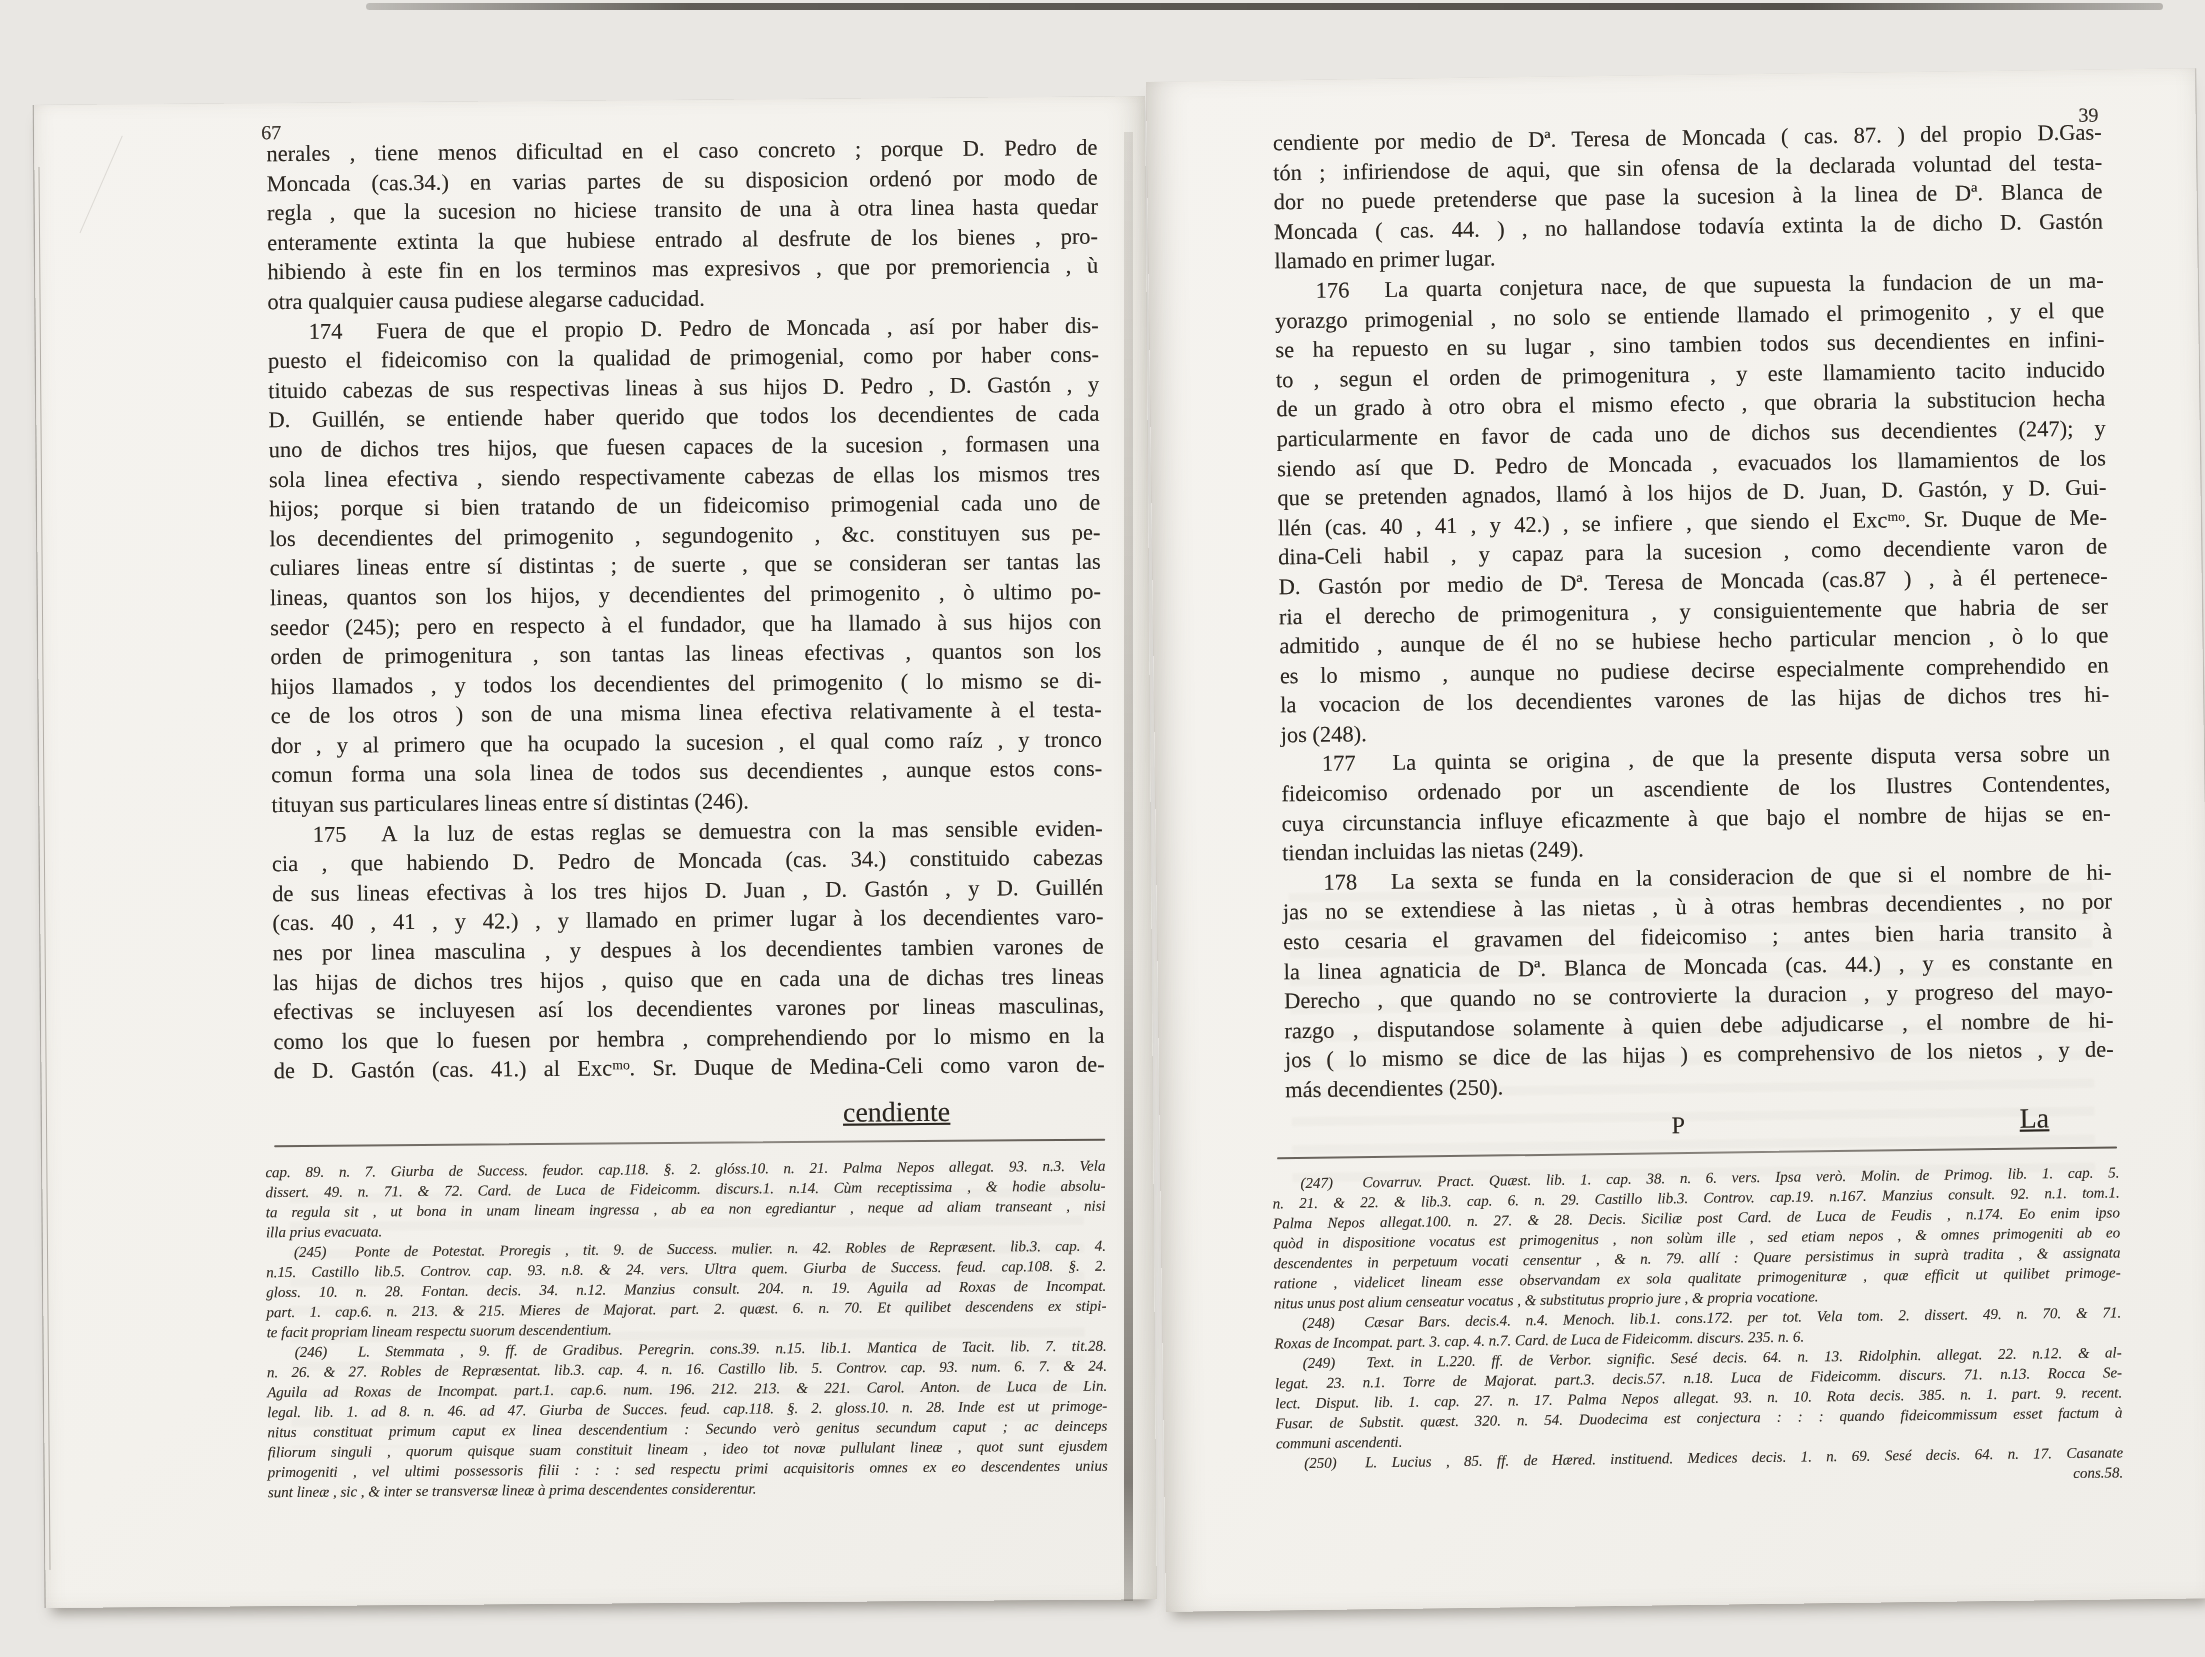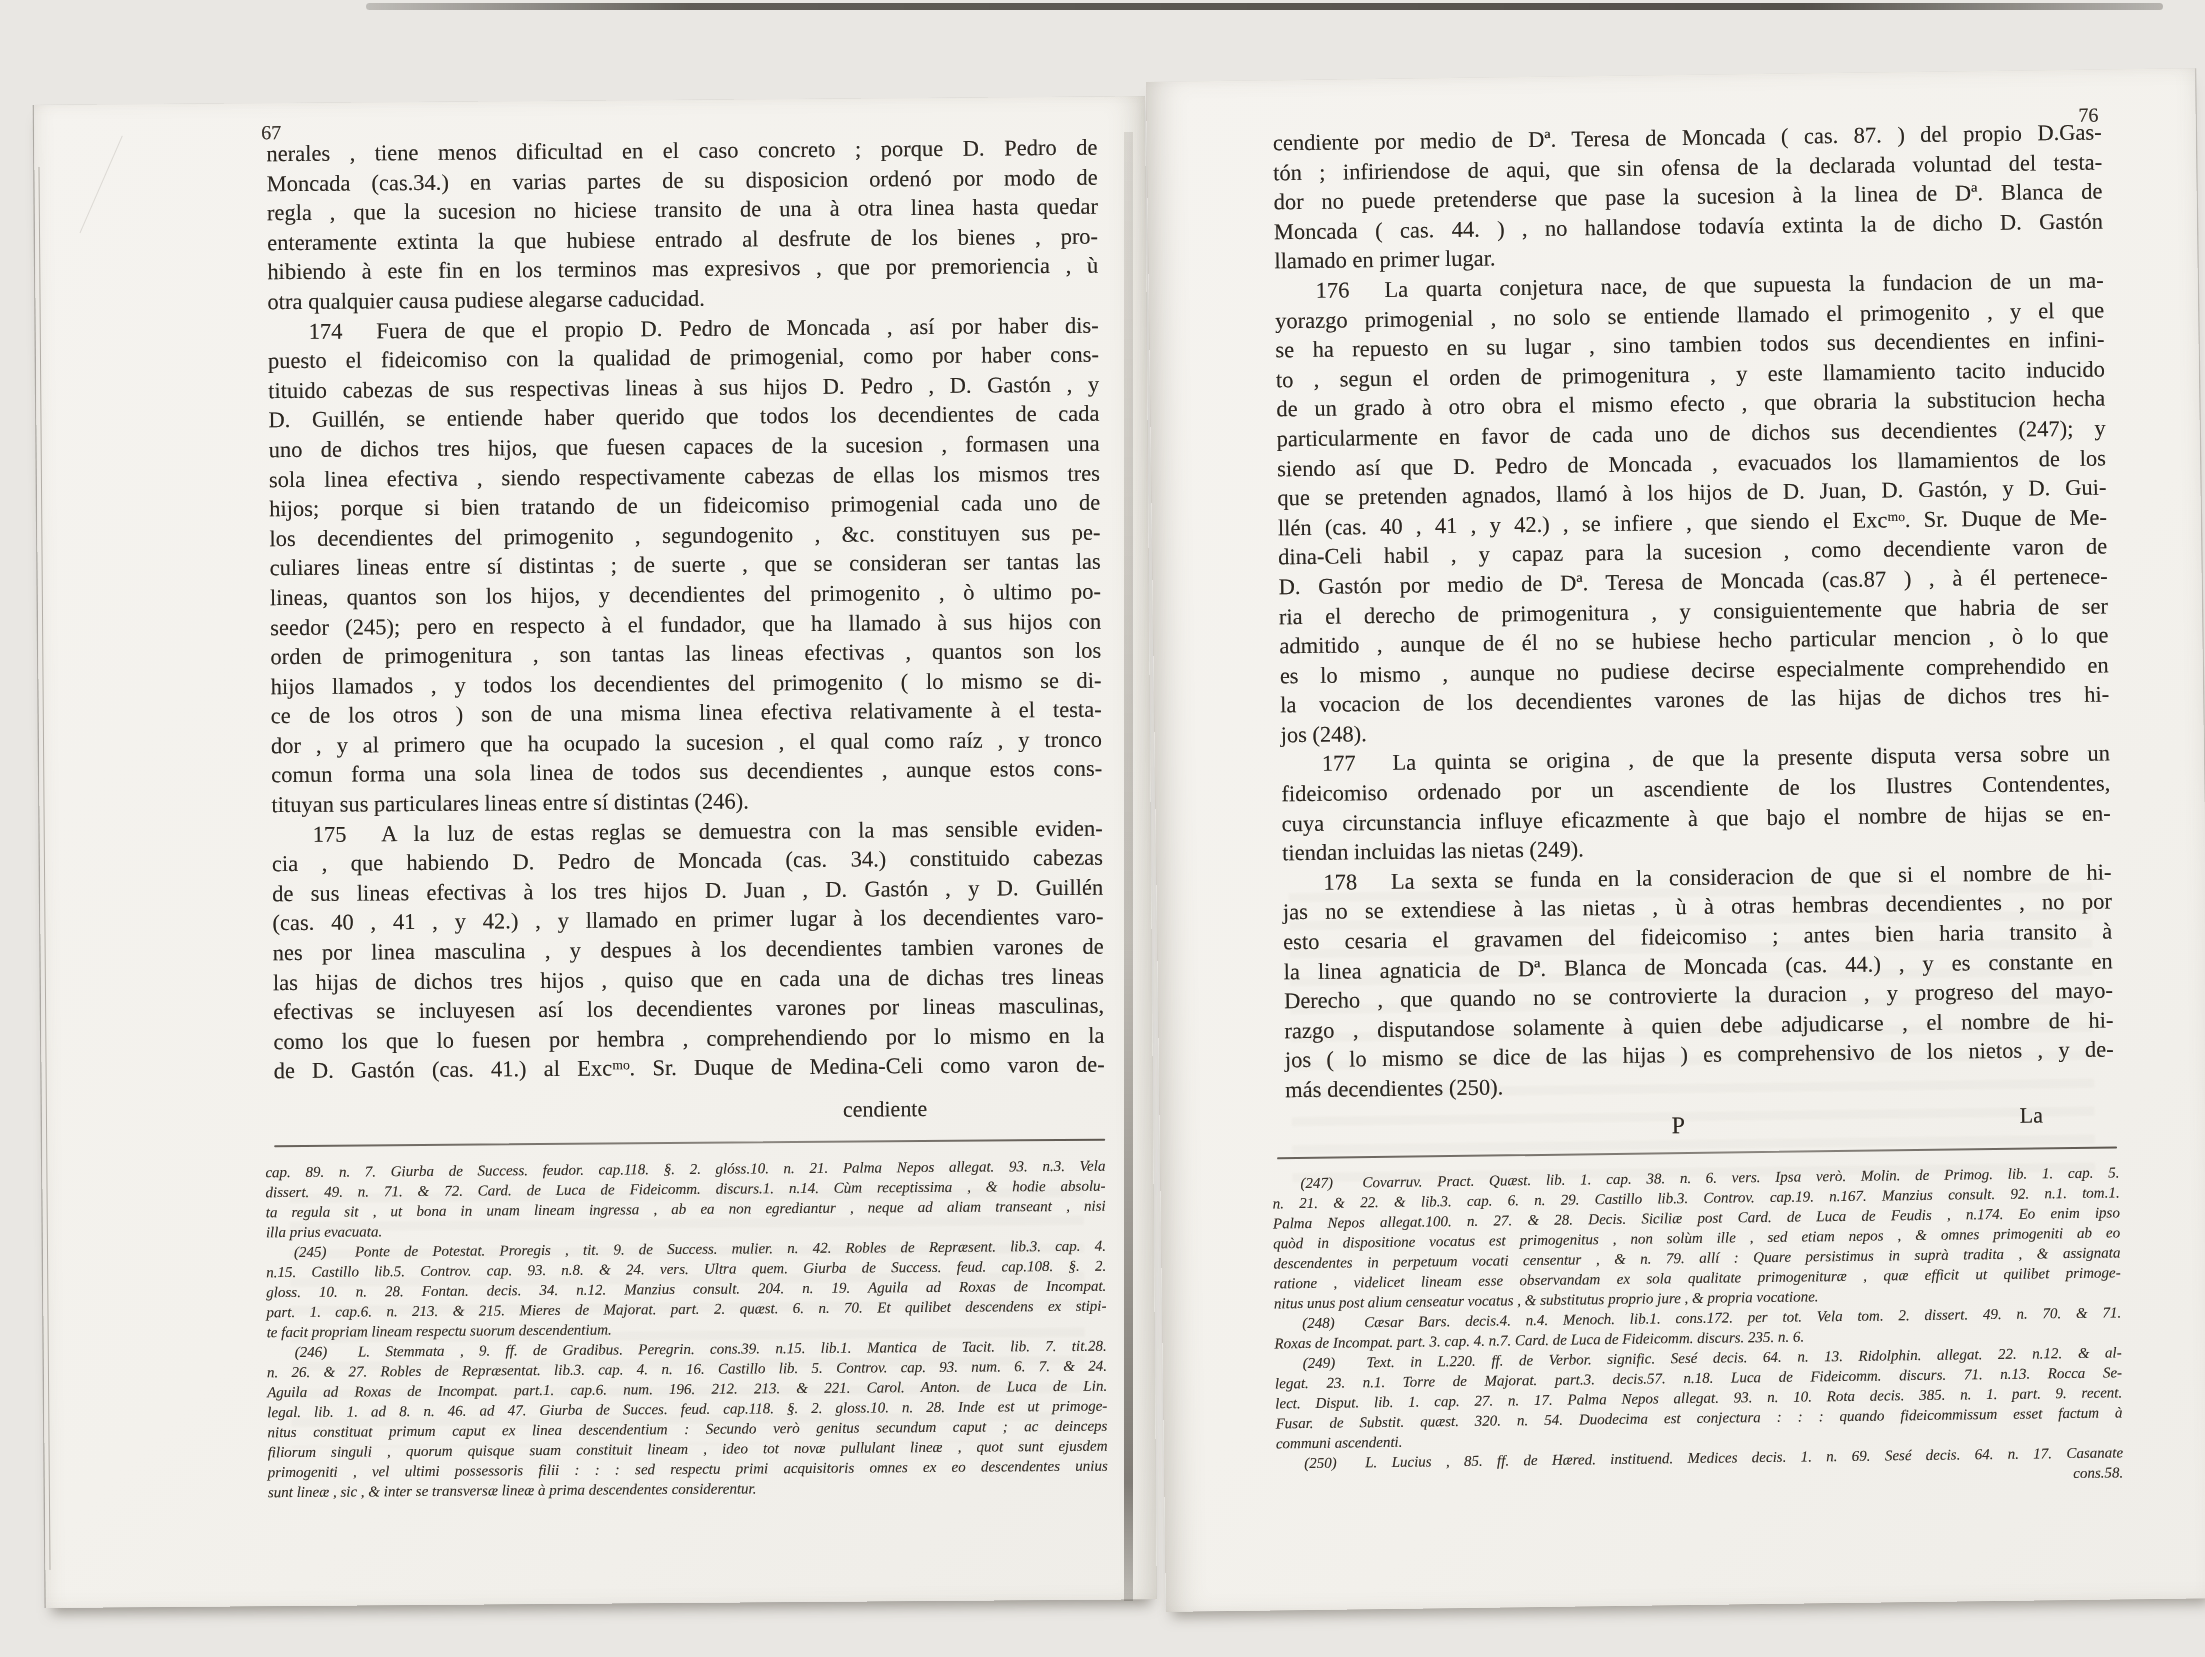--- a/index.html
+++ b/index.html
@@ -43,22 +43,23 @@
   .pagebody{
     position:absolute;
     font-size:22.5px;line-height:29.6px;color:#2c2721;
     text-shadow:0 0 0.4px rgba(44,39,33,.45);
   }
   .tline{text-align:justify;text-align-last:justify;}
   .tlast{text-align-last:left;}
   .tright{text-align-last:right;}
   .pagebody .tindent{text-indent:41px;}
   .catchword{
-    position:absolute;font-size:22px;color:#2c2721;
+    position:absolute;font-size:28px;color:#2c2721;
     text-shadow:0 0 0.4px rgba(44,39,33,.45);
+    text-decoration:underline;
   }
   .sig{
     position:absolute;font-size:24px;color:#2c2721;
     text-shadow:0 0 0.4px rgba(44,39,33,.45);
   }
   .fnrule{
     position:absolute;height:1.8px;
     background:linear-gradient(to right, rgba(55,48,40,.75), rgba(55,48,40,.55) 60%, rgba(55,48,40,.8));
     border-radius:0.9px;
   }
@@ -157,21 +158,21 @@
           <div class="tline tlast">sunt lineæ , sic , &amp; inter se transversæ lineæ à prima descendentes considerentur.</div>
         </div>
       </div>
 
     <div class="edge-line" style="left:3.5px;top:62px;height:1403px;"></div>
     <div class="edge-line" style="left:66px;top:26.5px;height:106px;opacity:.4;transform:rotate(24deg);"></div>
     <div class="ghost" style="left:247px;top:1072px;width:794px;height:273px;"></div>
   </div>
 
   <div class="page page-right">
-    <div class="pageno" style="left:932px;top:34px;">76</div>
+    <div class="pageno" style="left:932px;top:34px;">39</div>
 
     <div class="pagebody" style="left:126px;top:48px;width:829px;">
         <div>
           <div class="tline">cendiente por medio de Dª. Teresa de Moncada ( cas. 87. ) del propio D.Gas-</div>
           <div class="tline">tón ; infiriendose de aqui, que sin ofensa de la declarada voluntad del testa-</div>
           <div class="tline">dor no puede pretenderse que pase la sucesion à la linea de Dª. Blanca de</div>
           <div class="tline">Moncada ( cas. 44. ) , no hallandose todavía extinta la de dicho D. Gastón</div>
           <div class="tline tlast">llamado en primer lugar.</div>
         </div>
         <div>

